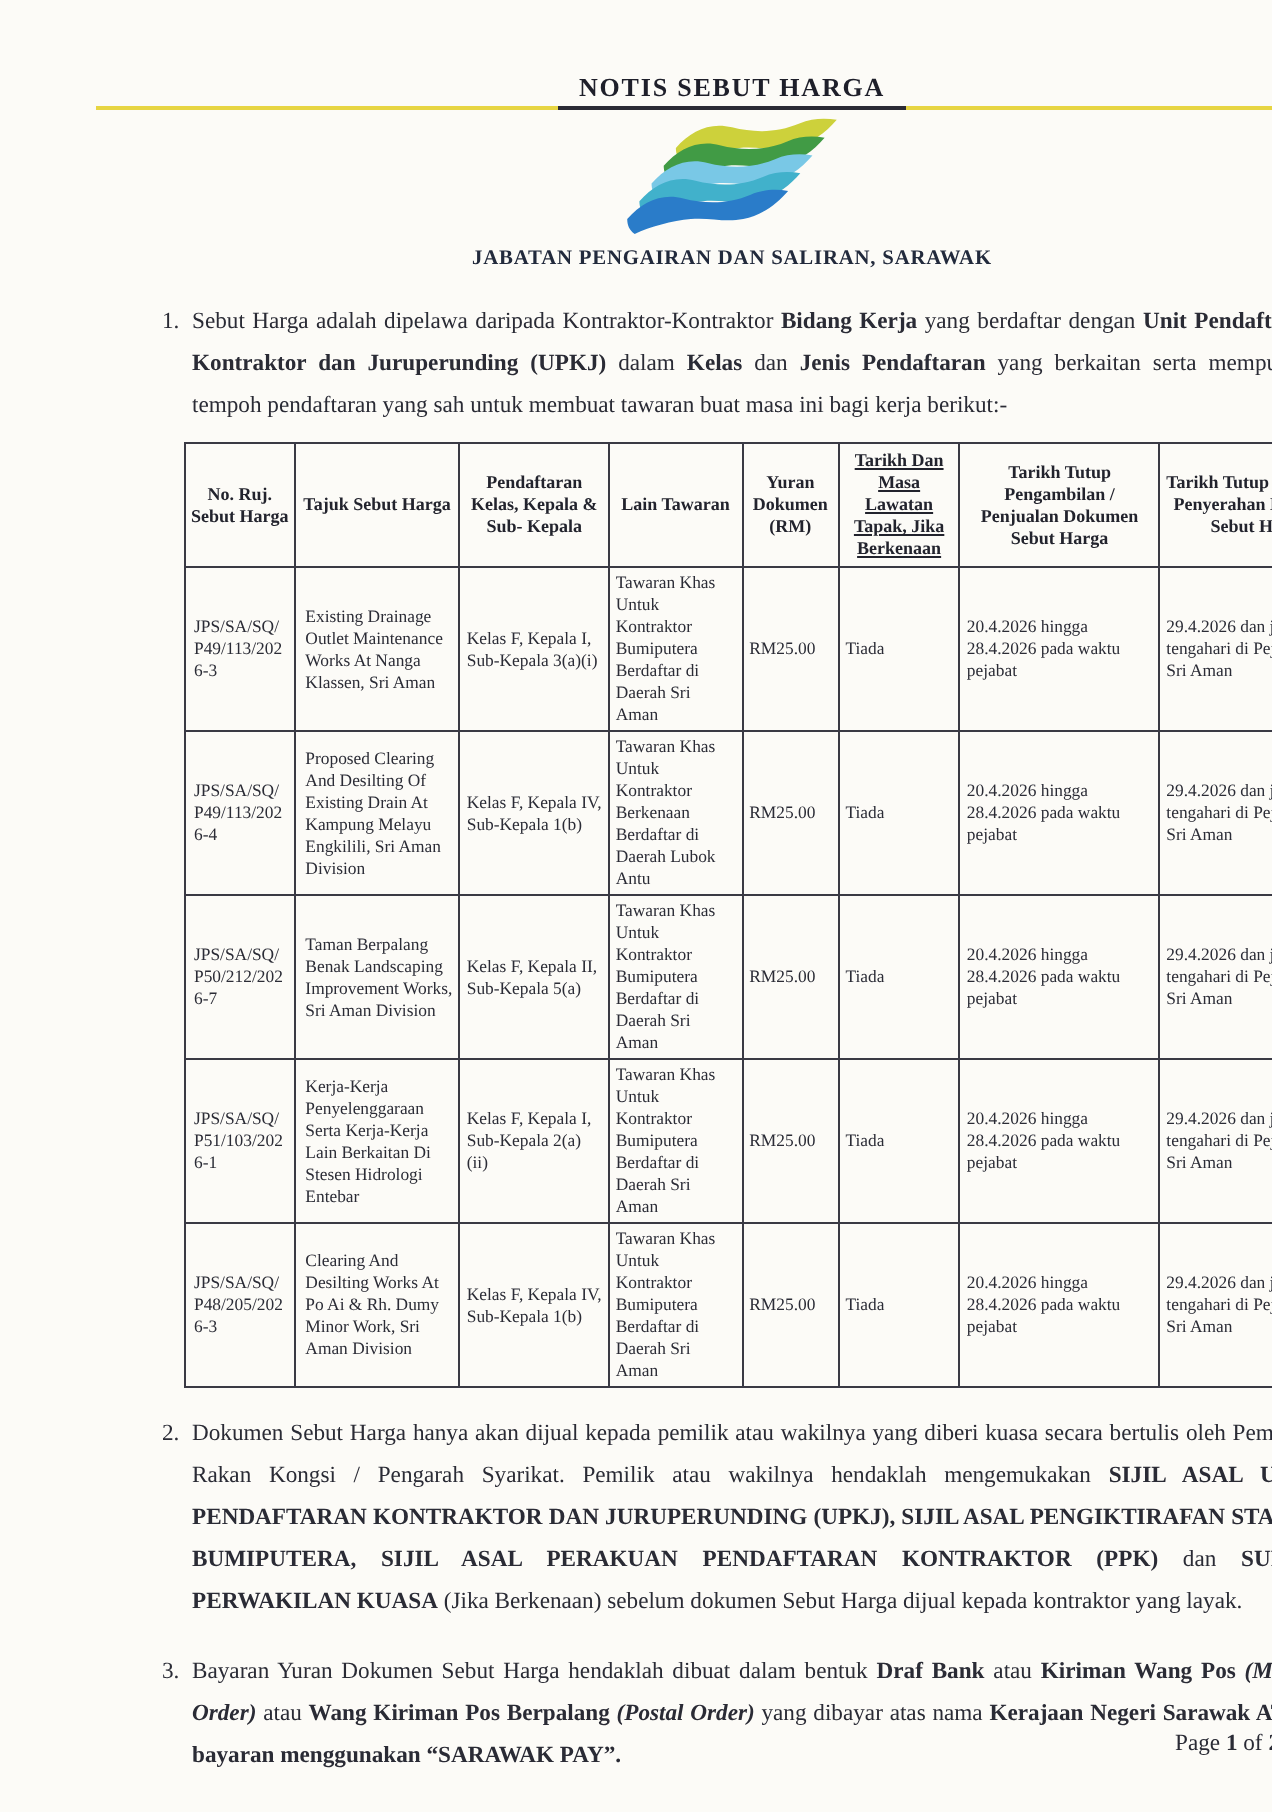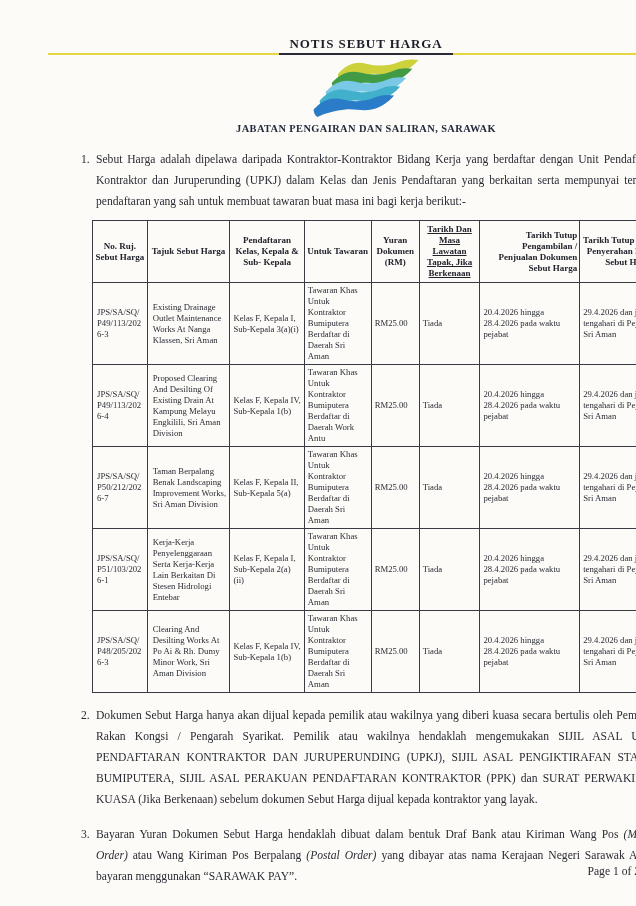--- a/index.html
+++ b/index.html
@@ -18,21 +18,21 @@
   .logo-wrap{text-align:center;margin-top:4px;}
   .logo-wrap svg{width:108px;height:58px;}
   .org-name{
     text-align:center;font-weight:bold;font-size:10.4px;letter-spacing:.4px;
     color:#222a3c;margin-top:2px;
   }
   
   .para{display:flex;font-size:11.6px;line-height:21px;margin:0 25px 0 33px;color:#2a2b35;}
   .para .num{width:15px;flex:none;}
   .para .body{flex:1;text-align:justify;}
-  .b{font-weight:normal;}
+  .b{font-weight:bold;}
   .i{font-style:italic;}
   .para-1{margin-top:15px;}
   .para-2{margin-top:12px;}
   .para-3{margin-top:14px;}
   
   table.tender{
     border-collapse:collapse;table-layout:fixed;
     width:588px;margin:8px 0 0 44px;
     font-size:8.7px;line-height:11px;color:#2b2c36;
     border:1.5px solid #3a3a44;
@@ -77,43 +77,43 @@
     <div class="num">1.</div>
     <div class="body"><span>Sebut Harga adalah dipelawa daripada Kontraktor-Kontraktor </span><span class="b">Bidang Kerja</span><span> yang berdaftar dengan </span><span class="b">Unit Pendaftaran Kontraktor dan Juruperunding (UPKJ)</span><span> dalam </span><span class="b">Kelas</span><span> dan </span><span class="b">Jenis Pendaftaran</span><span> yang berkaitan serta mempunyai tempoh pendaftaran yang sah untuk membuat tawaran buat masa ini bagi kerja berikut:-</span></div>
   </div>
 
   <table class="tender">
     <thead>
       <tr>
           <th style="width: 9.1%;">No. Ruj. Sebut Harga</th>
           <th style="width: 14.2%;">Tajuk Sebut Harga</th>
           <th style="width: 12.7%;">Pendaftaran Kelas, Kepala &amp; Sub- Kepala</th>
-          <th style="width: 11.3%;">Untuk Tawaran</th>
+          <th style="width: 11.3%;">Lain Tawaran</th>
           <th style="width: 7.9%;">Yuran Dokumen (RM)</th>
           <th style="width: 10.2%; text-decoration: underline;">Tarikh Dan Masa Lawatan Tapak, Jika Berkenaan</th>
-          <th style="width: 17.3%; text-align: right;">Tarikh Tutup Pengambilan / Penjualan Dokumen Sebut Harga</th>
+          <th style="width: 17.3%;">Tarikh Tutup Pengambilan / Penjualan Dokumen Sebut Harga</th>
           <th style="width: 17.3%;">Tarikh Tutup Dan Masa Penyerahan Dokumen Sebut Harga</th>
         </tr>
     </thead>
     <tbody>
         <tr>
           <td class="c0">JPS/SA/SQ/P49/113/2026-3</td>
           <td class="c1">Existing Drainage Outlet Maintenance Works At Nanga Klassen, Sri Aman</td>
           <td class="c2">Kelas F, Kepala I, Sub-Kepala 3(a)(i)</td>
           <td class="c3">Tawaran Khas Untuk Kontraktor Bumiputera Berdaftar di Daerah Sri Aman</td>
           <td class="c4">RM25.00</td>
           <td class="c5">Tiada</td>
           <td class="c6">20.4.2026 hingga 28.4.2026 pada waktu pejabat</td>
           <td class="c7">29.4.2026 dan jam 12.00 tengahari di Pejabat DID Sri Aman</td>
         </tr>
         <tr>
           <td class="c0">JPS/SA/SQ/P49/113/2026-4</td>
           <td class="c1">Proposed Clearing And Desilting Of Existing Drain At Kampung Melayu Engkilili, Sri Aman Division</td>
           <td class="c2">Kelas F, Kepala IV, Sub-Kepala 1(b)</td>
-          <td class="c3">Tawaran Khas Untuk Kontraktor Bumiputera Berdaftar di Daerah Work Antu</td>
+          <td class="c3">Tawaran Khas Untuk Kontraktor Berkenaan Berdaftar di Daerah Lubok Antu</td>
           <td class="c4">RM25.00</td>
           <td class="c5">Tiada</td>
           <td class="c6">20.4.2026 hingga 28.4.2026 pada waktu pejabat</td>
           <td class="c7">29.4.2026 dan jam 12.00 tengahari di Pejabat DID Sri Aman</td>
         </tr>
         <tr>
           <td class="c0">JPS/SA/SQ/P50/212/2026-7</td>
           <td class="c1">Taman Berpalang Benak Landscaping Improvement Works, Sri Aman Division</td>
           <td class="c2">Kelas F, Kepala II, Sub-Kepala 5(a)</td>
           <td class="c3">Tawaran Khas Untuk Kontraktor Bumiputera Berdaftar di Daerah Sri Aman</td>

